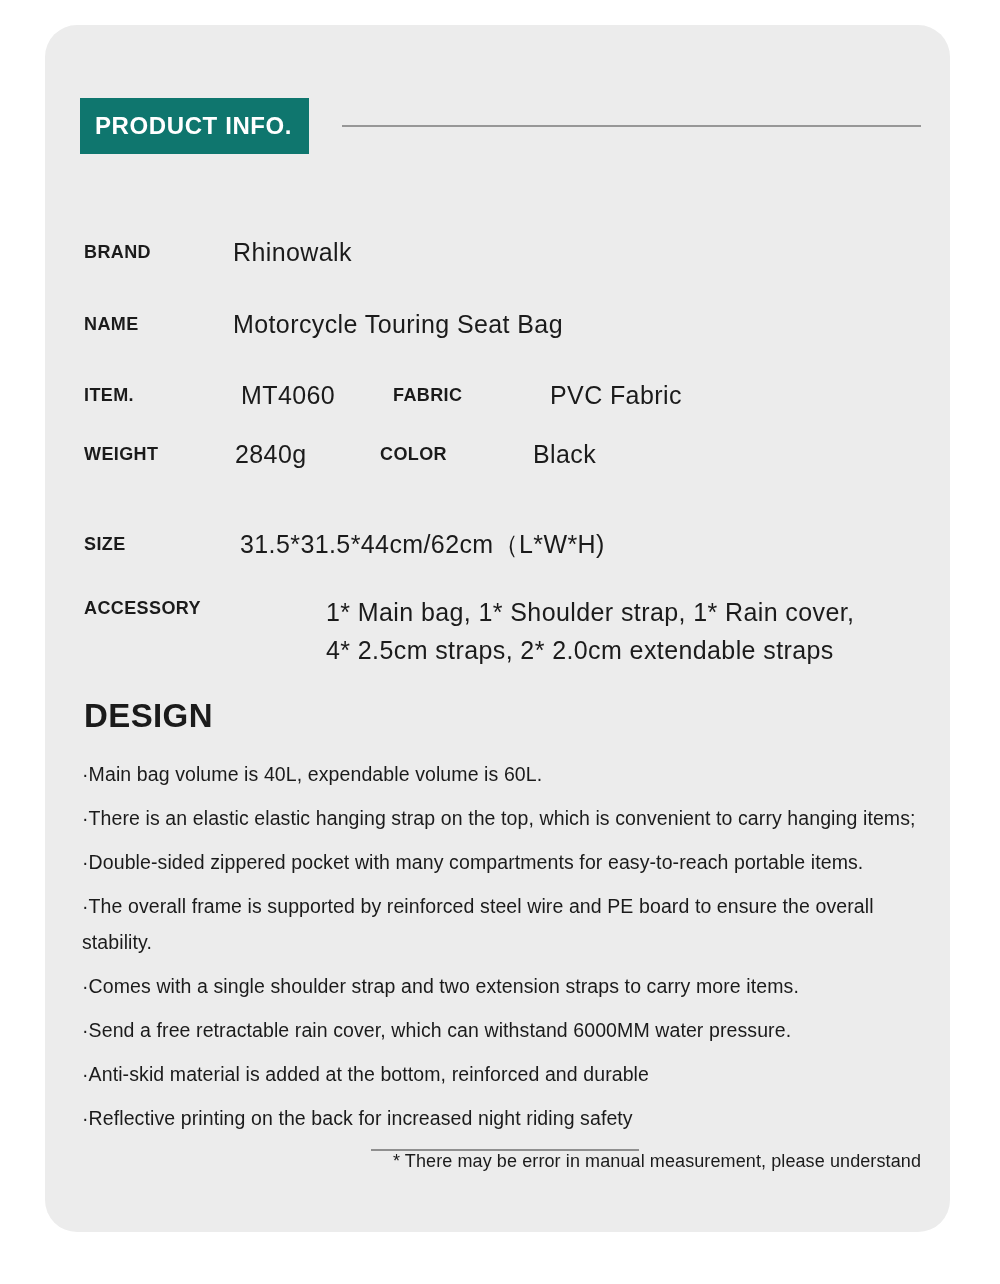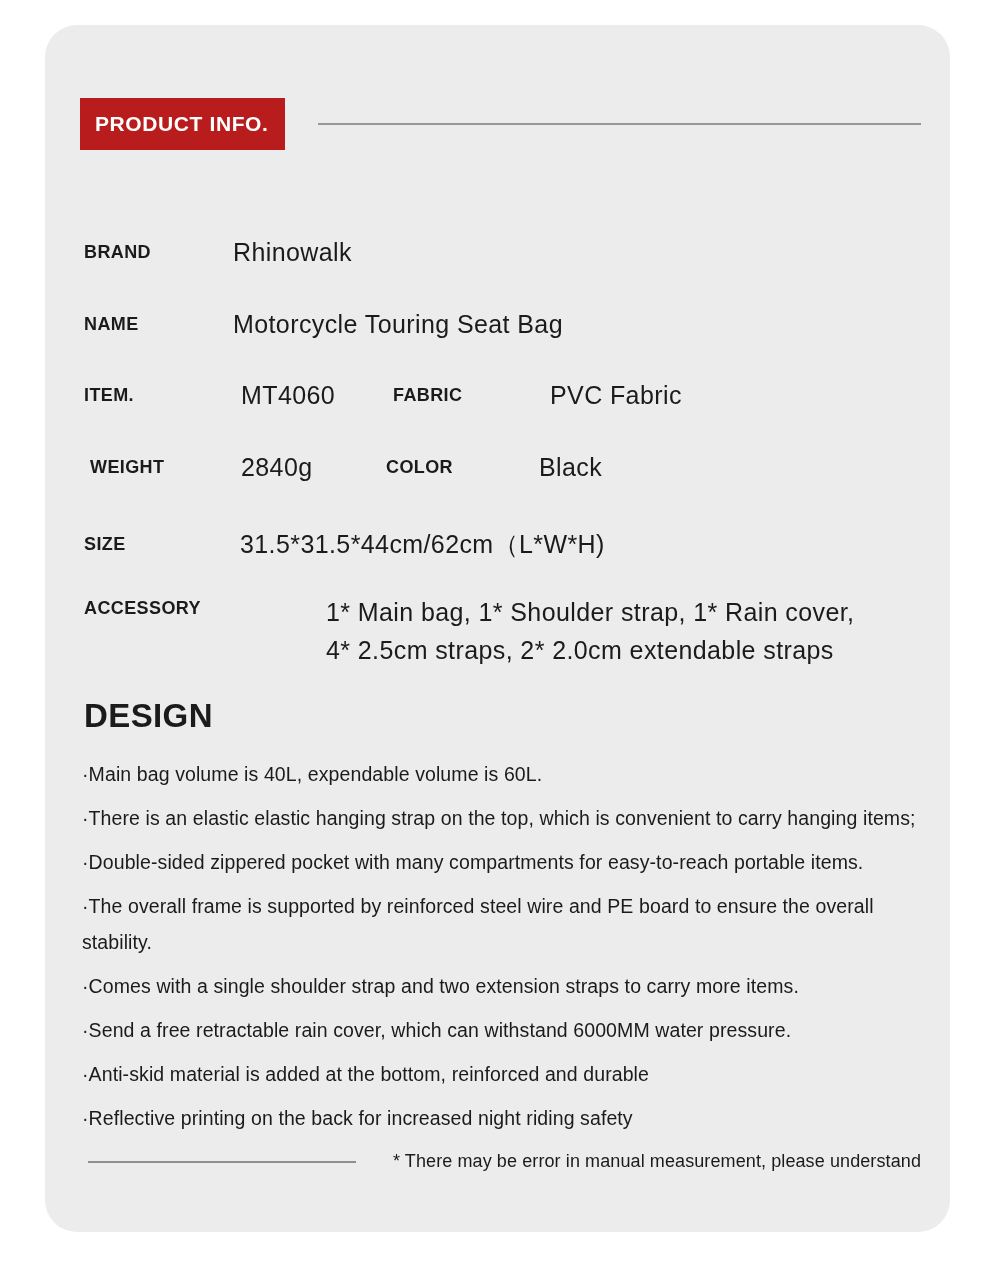--- a/index.html
+++ b/index.html
@@ -24,23 +24,23 @@
   
   .header-row {
     position: absolute;
     top: 73px;
     left: 35px;
     right: 29px;
     display: flex;
     align-items: center;
   }
   .banner {
-    background: #b91c1c;
+    background: #0f766e;
     color: #ffffff;
-    font-size: 21px;
+    font-size: 24px;
     font-weight: bold;
     letter-spacing: 0.6px;
     padding: 14px 17px 14px 15px;
     white-space: nowrap;
   }
   .header-line {
     flex: 1;
     height: 2px;
     background: #979797;
     margin-left: 33px;
@@ -65,21 +65,21 @@
   .w157 { width: 157px; }
   .w152 { width: 152px; }
   .w151 { width: 151px; }
   .w145 { width: 145px; }
   .w153 { width: 153px; }
   .w156 { width: 156px; }
   .w242 { width: 242px; }
   .row-brand     { top: 212px; }
   .row-name      { top: 284px; }
   .row-item      { top: 355px; }
-  .row-weight    { top: 427px; margin-left: 6px; }
+  .row-weight    { top: 414px; }
   .row-size      { top: 504px; }
   .row-accessory { top: 568px; }
   .accessory-value { line-height: 38px; }
   
   .design-heading {
     position: absolute;
     top: 672px;
     left: 39px;
     font-size: 33px;
     font-weight: bold;
@@ -99,20 +99,21 @@
     white-space: pre-line;
   }
   
   .footer-row {
     position: absolute;
     left: 43px;
     right: 29px;
     bottom: 60px;
     display: flex;
     align-items: center;
+    flex-direction: column;
   }
   .footer-line {
     width: 268px;
     height: 2px;
     background: #8f8f8f;
   }
   .footer-note {
     margin-left: auto;
     font-size: 18px;
     letter-spacing: 0.1px;

